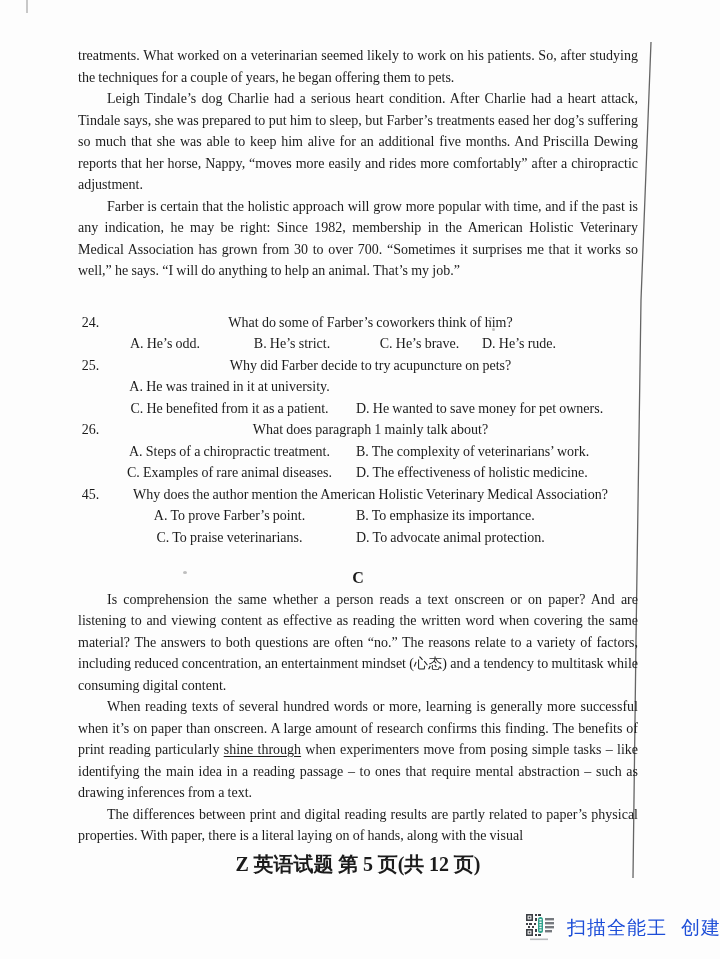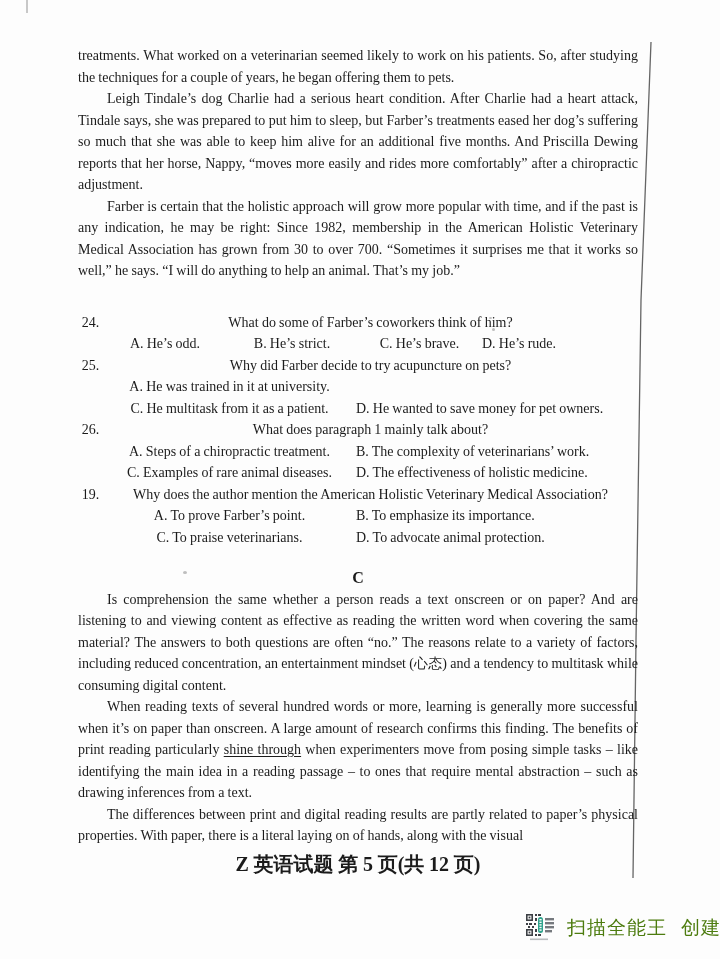--- a/index.html
+++ b/index.html
@@ -62,21 +62,21 @@
   .speck { position: absolute; background: #8a8a8a; opacity: .55; border-radius: 50%; }
 
   .watermark {
     position: absolute; left: 526px; top: 914px;
     display: flex; align-items: center;
   }
   .wm-text {
     margin-left: 11px;
     font-family: "DejaVu Sans", "Liberation Sans", sans-serif;
     font-size: 19px;
-    color: #4d7c0f;
+    color: #1d4ed8;
     white-space: pre;
     letter-spacing: 1px;
   }
 </style>
 </head>
 <body>
 
 <div class="page">
 
   <div class="top-tick"></div>
@@ -110,21 +110,21 @@
 
       <div>
         <div class="qstem">
           <span class="qnum">25.</span>
           <span class="qtext">Why did Farber decide to try acupuncture on pets?</span>
         </div>
         <div class="opt-row two">
           <span class="opt left">A. He was trained in it at university.</span>
         </div>
         <div class="opt-row two">
-          <span class="opt left">C. He multitask from it as a patient.</span>
+          <span class="opt left">C. He benefited from it as a patient.</span>
           <span class="opt">D. He wanted to save money for pet owners.</span>
         </div>
       </div>
 
       <div>
         <div class="qstem">
           <span class="qnum">26.</span>
           <span class="qtext">What does paragraph 1 mainly talk about?</span>
         </div>
         <div class="opt-row two">
@@ -132,21 +132,21 @@
           <span class="opt">B. The complexity of veterinarians’ work.</span>
         </div>
         <div class="opt-row two">
           <span class="opt left">C. Examples of rare animal diseases.</span>
           <span class="opt">D. The effectiveness of holistic medicine.</span>
         </div>
       </div>
 
       <div>
         <div class="qstem">
-          <span class="qnum">19.</span>
+          <span class="qnum">45.</span>
           <span class="qtext">Why does the author mention the American Holistic Veterinary Medical Association?</span>
         </div>
         <div class="opt-row two">
           <span class="opt left">A. To prove Farber’s point.</span>
           <span class="opt">B. To emphasize its importance.</span>
         </div>
         <div class="opt-row two">
           <span class="opt left">C. To praise veterinarians.</span>
           <span class="opt">D. To advocate animal protection.</span>
         </div>

